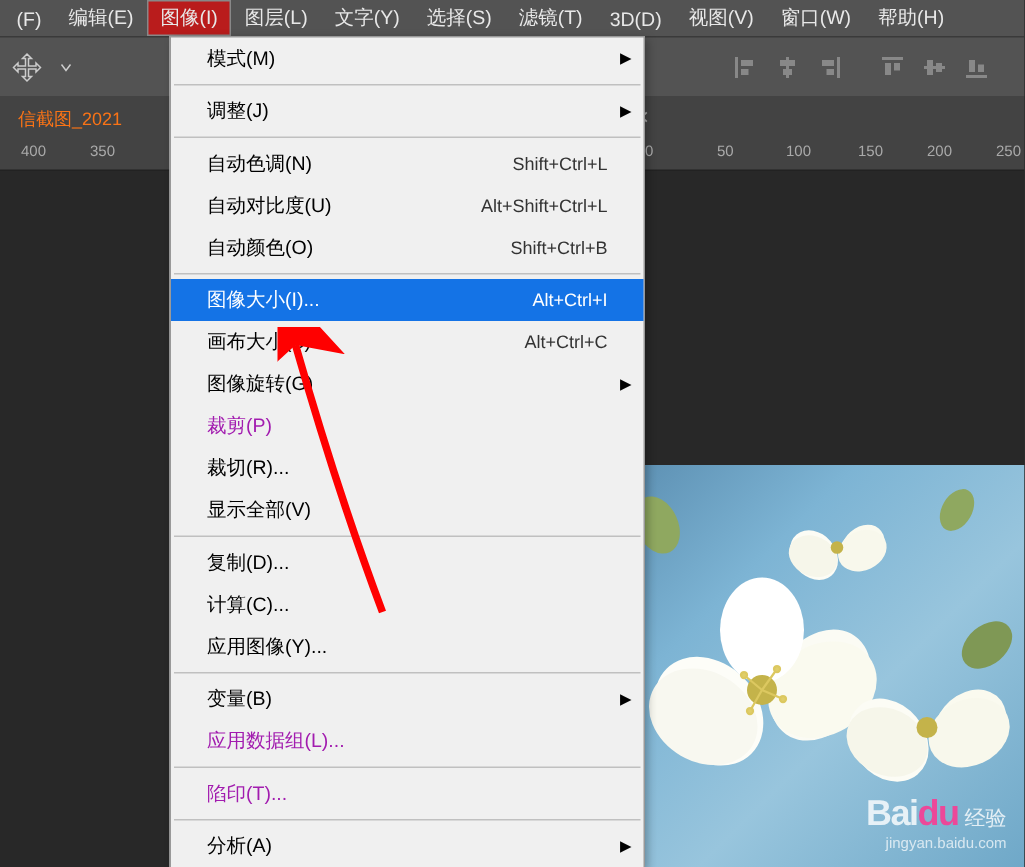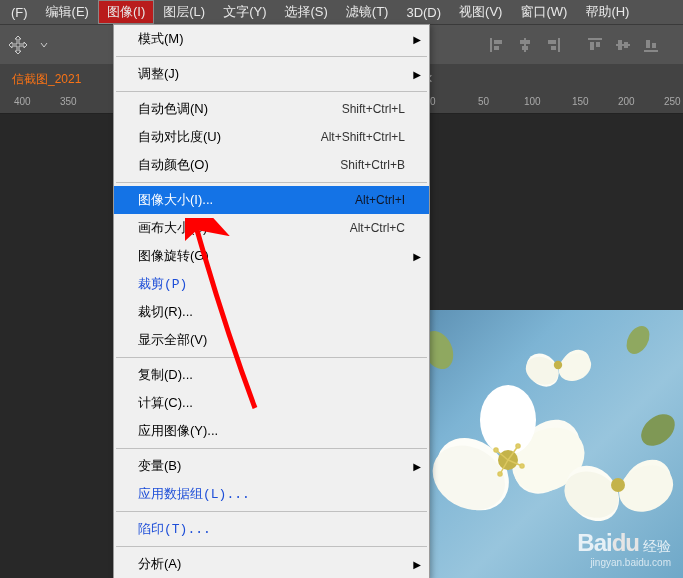--- a/index.html
+++ b/index.html
@@ -129,38 +129,37 @@
       justify-content: space-between;
       align-items: center;
       cursor: default;
       position: relative;
     }
     .menu-item.highlighted {
       background: #1473e6;
       color: #fff;
     }
     .menu-item.disabled {
-      color: #1d4ed8;
-      font-family: Liberation Mono, monospace;
+      color: #a21caf;
     }
     .menu-sep {
       height: 1px;
       background: #c0c0c0;
       margin: 3px 2px;
     }
     .submenu-arrow {
       position: absolute;
       right: 8px;
       font-size: 10px;
     }
     .shortcut {
       color: #333;
       font-size: 12px;
     }
-    .menu-item.highlighted .shortcut { color: #0f172a; }
+    .menu-item.highlighted .shortcut { color: #ffffff; }
     .red-arrow {
       position: absolute;
       left: 185px;
       top: 218px;
       z-index: 200;
       pointer-events: none;
     }
     .watermark {
       position: absolute;
       right: 12px;
@@ -399,16 +398,16 @@
   <defs>
     <marker id="ah" markerWidth="12" markerHeight="12" refX="3" refY="6" orient="auto">
       <path d="M0,0 L12,6 L0,12 L3,6 Z" fill="#ff0000"></path>
     </marker>
   </defs>
   <path d="M70,190 Q40,110 12,12" stroke="#ff0000" stroke-width="5" fill="none" marker-end="url(#ah)"></path>
 </svg>
 
 <div class="watermark">
   <div>
-    <span class="wm-logo">Bai</span><span class="wm-logo" style="color:#e5e5e5">du</span><span class="wm-jy">经验</span>
+    <span class="wm-logo">Bai</span><span class="wm-logo" style="color:#ec4899">du</span><span class="wm-jy">经验</span>
   </div>
   <div class="wm-sub">jingyan.baidu.com</div>
 </div>
 
 </body></html>

